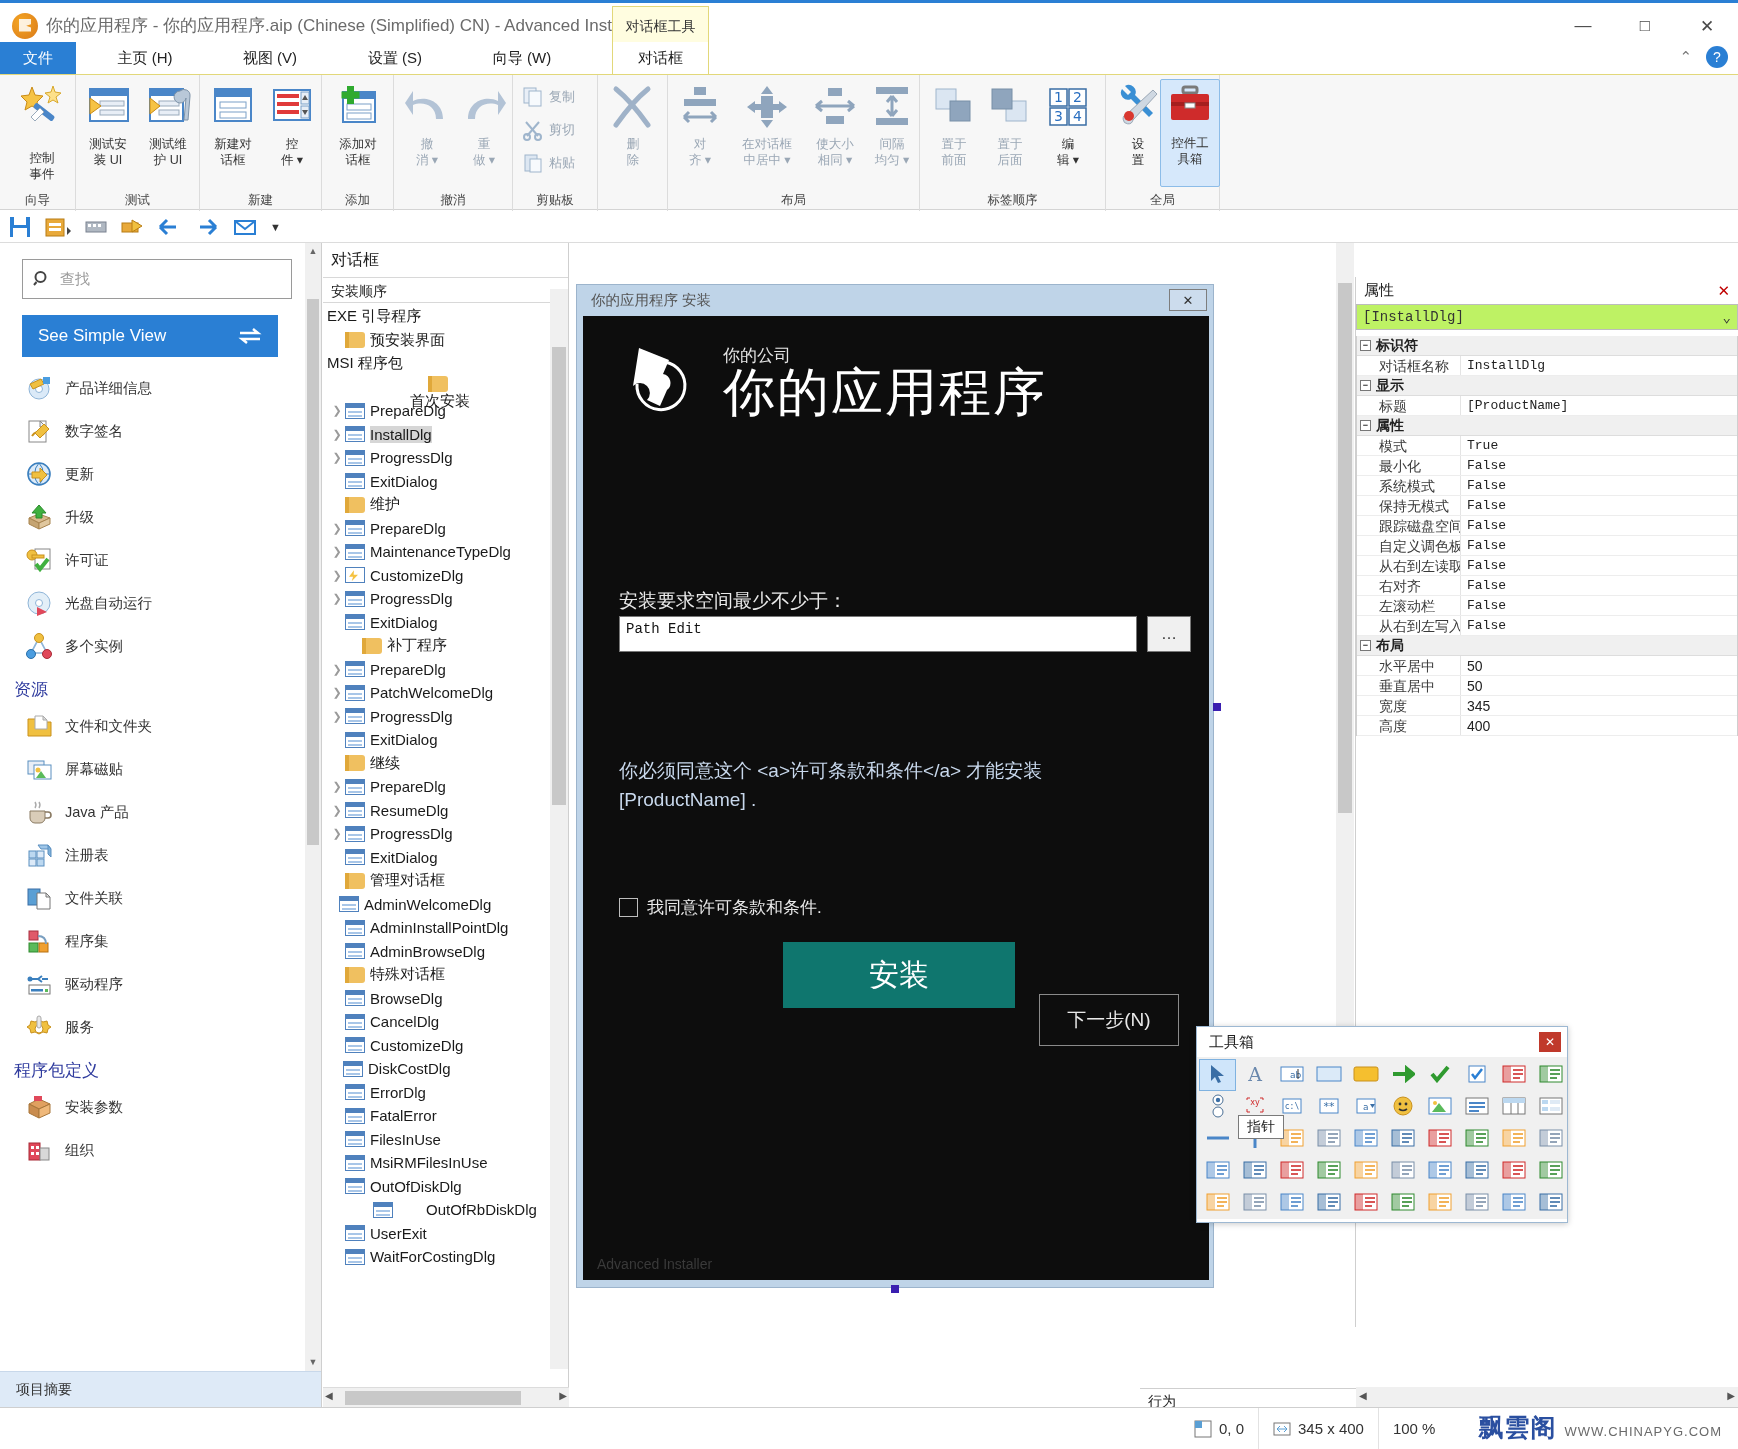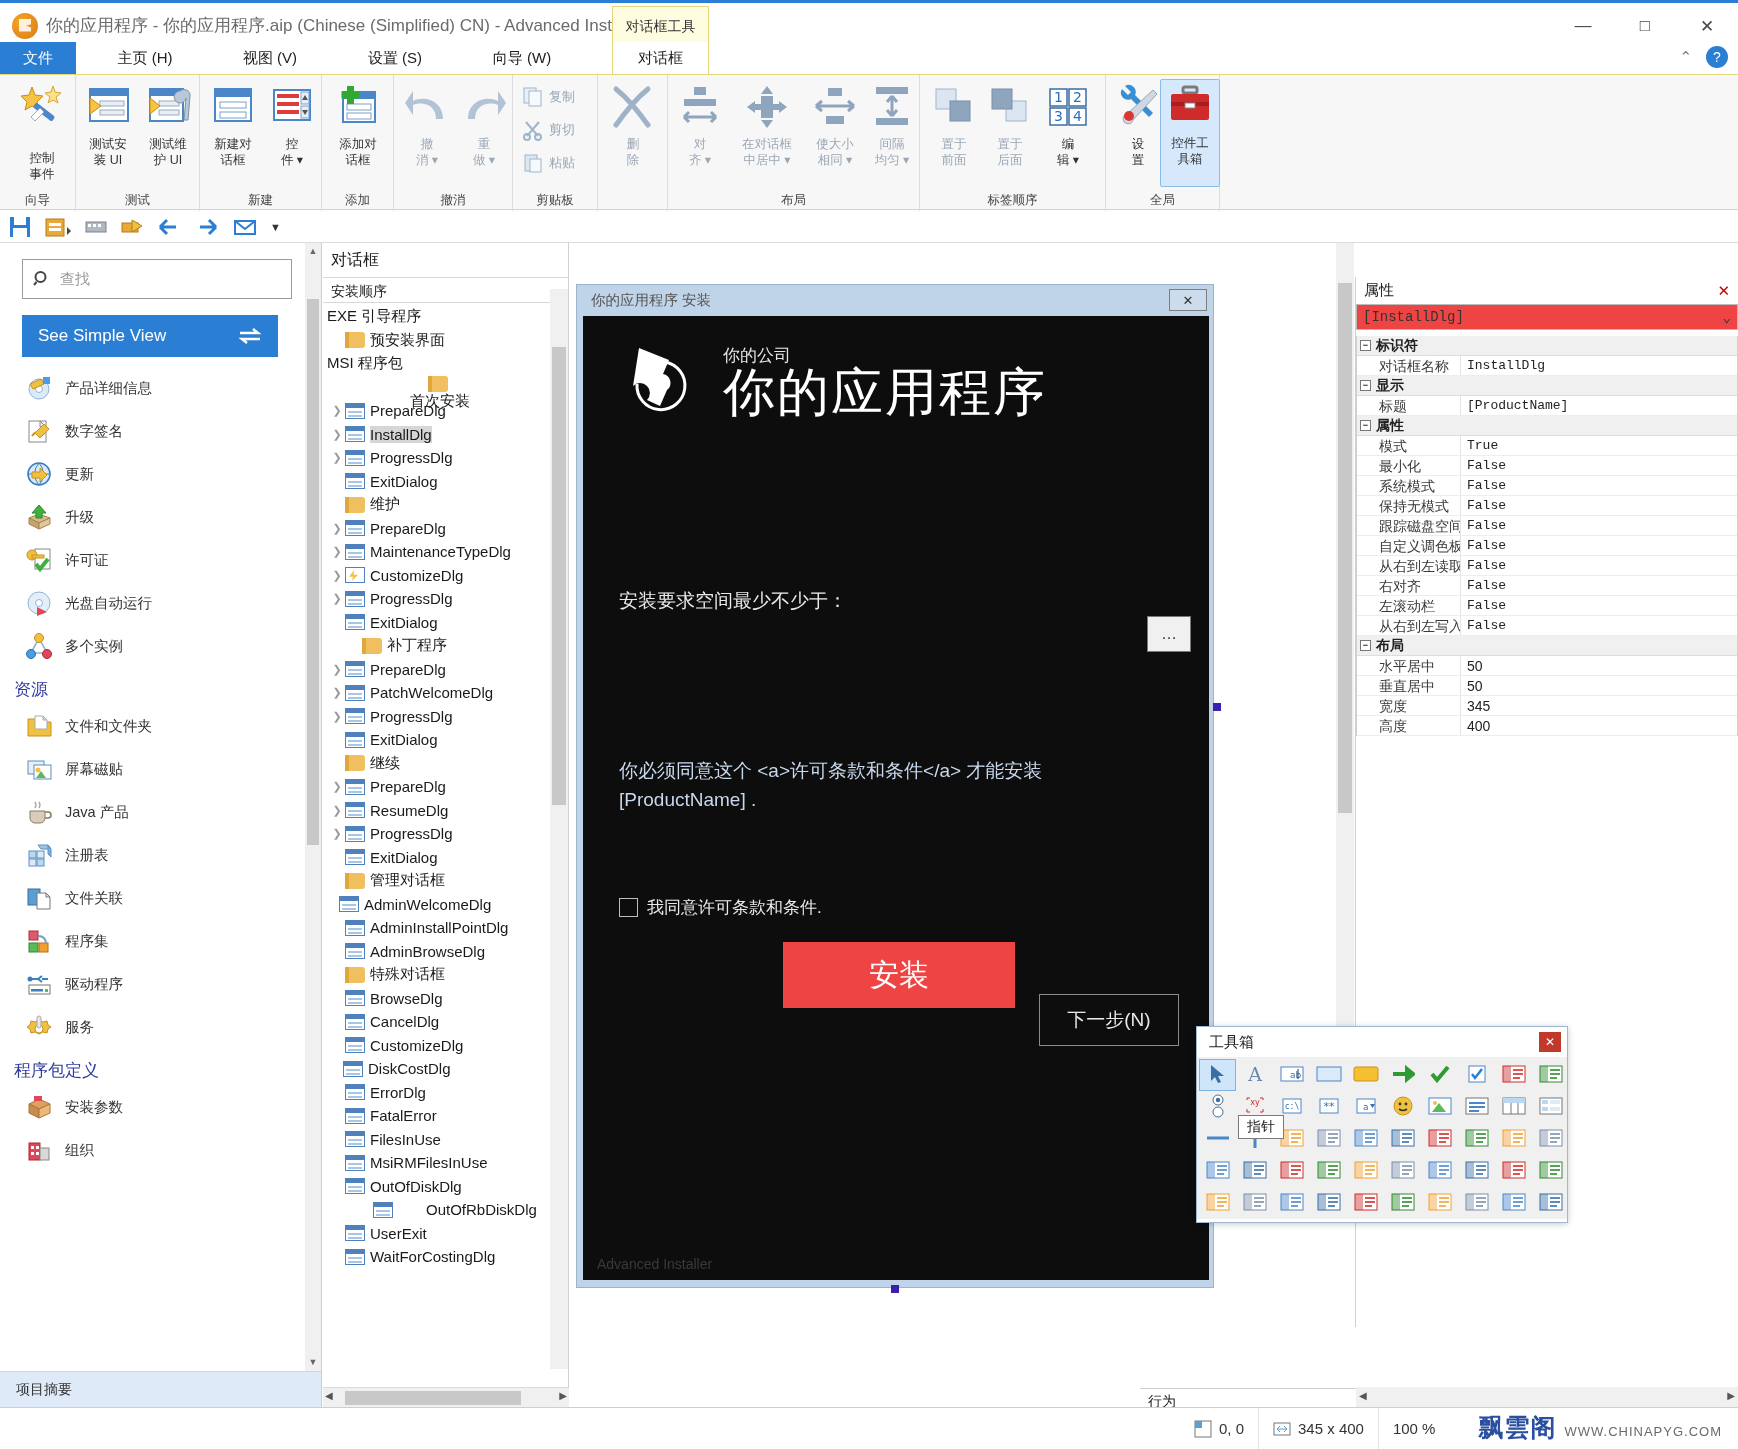--- a/index.html
+++ b/index.html
@@ -119,21 +119,21 @@
   .path-edit{ position:absolute; left:36px; top:300px; width:518px; height:36px; background:#fff;
      border:1px solid #777; font-family:"Liberation Mono","DejaVu Sans Mono",monospace;
      font-size:14px; color:#111; padding:4px 6px;}
   .path-btn{ position:absolute; left:564px; top:300px; width:44px; height:36px; background:#f0f0f0;
      border:1px solid #777; display:flex;align-items:center;justify-content:center;font-size:16px;color:#333;}
   .lic-text{ position:absolute; left:36px; top:440px; width:520px; font-size:19px; color:#c8d8ec;
      line-height:1.55;}
   .agree-row{ position:absolute; left:36px; top:580px; display:flex; align-items:center; gap:9px;
      font-size:17px; color:#e9e9e9;}
   .agree-box{ width:19px; height:19px; border:1px solid #bdbdbd; background:#0d0d0d;}
-  .install-btn{ position:absolute; left:200px; top:626px; width:232px; height:66px; background:#ef4444;
+  .install-btn{ position:absolute; left:200px; top:626px; width:232px; height:66px; background:#0f766e;
      display:flex; align-items:center; justify-content:center; font-size:30px; color:#fff;}
   .next-btn{ position:absolute; left:456px; top:678px; width:140px; height:52px; background:#0d0d0d;
      border:1px solid #8a8a8a; display:flex; align-items:center; justify-content:center;
      font-size:19px; color:#e9e9e9;}
   .ai-watermark{ position:absolute; left:14px; bottom:8px; font-size:14px; color:#3a3a3a;}
   .handle{ position:absolute; width:8px; height:8px; background:#3a1fb0;}
   .cnt-vscroll{ position:absolute; right:0; top:0; width:18px; height:900px; background:#f0f0f0;}
   .cnt-vscroll .thumb{ position:absolute; top:40px; left:2px; width:14px; height:530px; background:#c8c8c8;}
 
   
@@ -143,21 +143,21 @@
   .bh-tab{ position:absolute; left:8px; top:26px; height:30px; padding:0 12px 0 8px;
      border:1px solid #bcbcbc; border-bottom:none; background:#fff; display:flex; align-items:center;
      gap:6px; font-size:14px; color:#222;}
 
   
   .props{ position:absolute; left:1355px; top:277px; width:383px; height:1050px; background:#fff;
      border-left:1px solid #cfcfcf;}
   .pr-head{ height:27px; display:flex; align-items:center; justify-content:space-between;
      padding:0 8px; font-size:15px; color:#222;}
   .pr-x{ color:#c00000; font-weight:bold; font-size:15px;}
-  .pr-combo{ height:26px; background:#ef4444; border:1px solid #bcbcbc; display:flex;
+  .pr-combo{ height:26px; background:#bef264; border:1px solid #bcbcbc; display:flex;
      align-items:center; justify-content:space-between; padding:0 6px;
      font-family:"Liberation Mono","DejaVu Sans Mono",monospace; font-size:14px; color:#333;}
   .pr-grid{ border:1px solid #cfcfcf; border-top:none; margin-top:6px; height:400px; background:#fff;}
   .pr-cat{ display:flex; align-items:center; gap:5px; height:20px; background:#f0f0f0;
      border-bottom:1px solid #ddd; font-size:14px; font-weight:bold; color:#222; padding-left:3px;}
   .pr-cat .box{ width:11px;height:11px;border:1px solid #777;display:flex;align-items:center;
      justify-content:center;font-size:9px;line-height:9px;background:#fff;}
   .pr-row{ display:flex; height:20px; font-size:14px; border-bottom:1px solid #ededed;}
   .pr-row .k{ width:104px; padding-left:22px; color:#3a3a3a; overflow:hidden; white-space:nowrap;
      border-right:1px solid #e4e4e4; line-height:20px;}
@@ -940,20 +940,21 @@
         <div class="brand-logo">
           <svg width="96" height="96" viewBox="0 0 96 96">
             <path d="M26 46 a24 24 0 1 0 28-22" fill="none" stroke="#fff" stroke-width="3"></path>
             <path d="M28 10 l30 12 -6 14 a9 9 0 0 1 4 16 l-7 16 -13-6 a9 9 0 0 0-14-14 z" fill="#fff"></path>
           </svg>
         </div>
         <div class="brand-co">你的公司</div>
         <div class="brand-app">你的应用程序</div>
 
         <div class="lbl-space">安装要求空间最少不少于：</div>
+        <div class="path-edit">Path Edit</div>
         <div class="path-btn">…</div>
 
         <div class="lic-text">你必须同意这个 &lt;a&gt;许可条款和条件&lt;/a&gt; 才能安装 [ProductName] .</div>
 
         <div class="agree-row">
           <span class="agree-box"></span>
           <span>我同意许可条款和条件.</span>
         </div>
 
         <div class="install-btn">安装</div>

